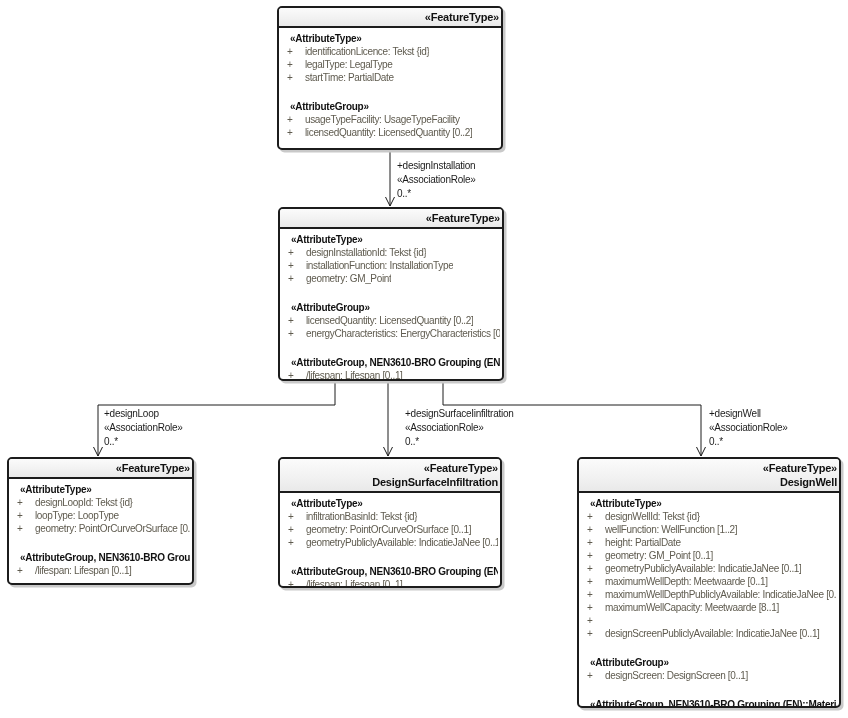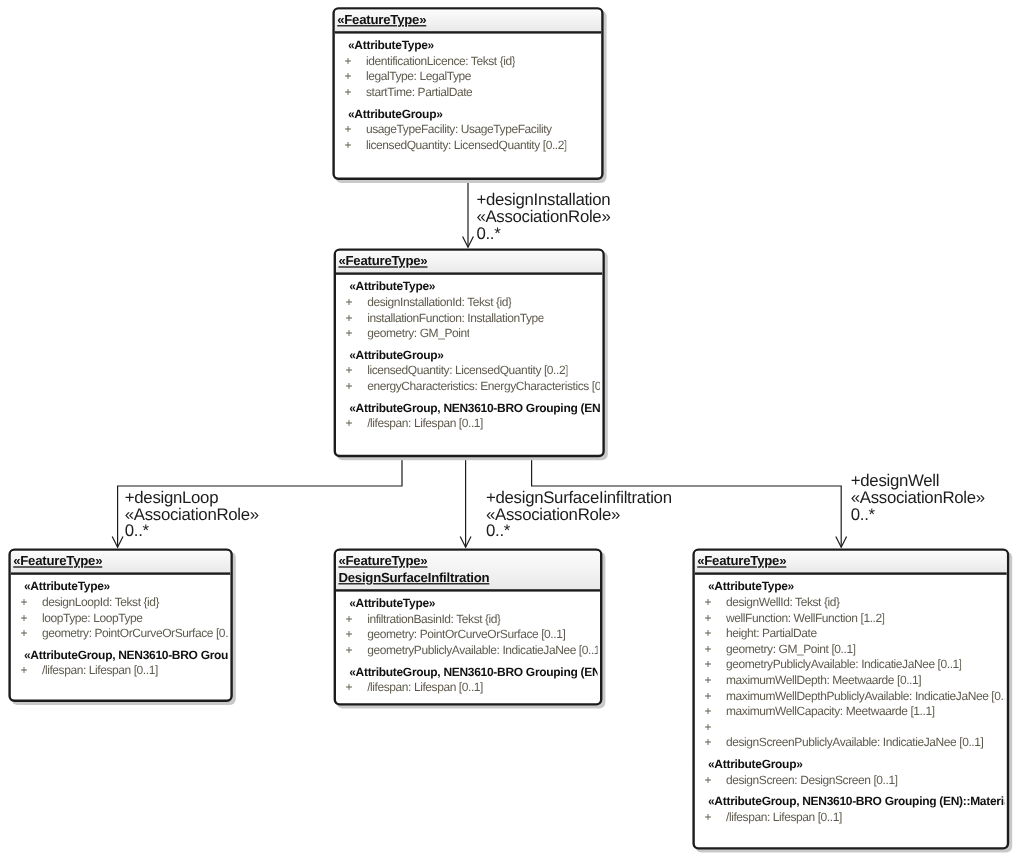--- a/index.html
+++ b/index.html
@@ -8,35 +8,35 @@
     font-family:"Liberation Sans",sans-serif;overflow:hidden;
   }
   #edges-svg{position:absolute;left:0;top:0;z-index:0;}
   .node{
     position:absolute;z-index:1;box-sizing:border-box;
     border:2px solid #1c1c1c;border-radius:5px;background:#ffffff;
     box-shadow:2.5px 2.5px 0 #c9c9c9;overflow:hidden;
   }
   .hdr{
     background:linear-gradient(180deg,#fbfbfb 0%,#f1f1f1 60%,#e9e9e9 100%);
-    border-bottom:2px solid #1c1c1c;text-align:left;padding:2px 2px 2px;text-decoration:underline;
+    border-bottom:2px solid #1c1c1c;text-align:right;padding:2px 2px 2px;
   }
   .stereo{font-size:11px;font-weight:bold;color:#111;line-height:14px;letter-spacing:-0.2px;}
   .nm{font-size:11px;font-weight:bold;color:#111;line-height:14px;letter-spacing:-0.2px;}
   .bd{padding:4px 2px 2px;}
-  .grp{margin-top:5px;}
+  .grp{margin-top:16px;}
   .grp:first-child{margin-top:0;}
   .ghdr{
     font-size:10px;font-weight:bold;color:#111;padding-left:9px;line-height:13px;
     letter-spacing:-0.25px;white-space:nowrap;overflow:hidden;
   }
   .row{display:flex;font-size:10px;color:#5f5b4f;line-height:13px;letter-spacing:-0.35px;white-space:nowrap;}
   .row .plus{flex:0 0 18px;padding-left:6px;color:#5f5b4f;}
   .row .txt{overflow:hidden;}
-  .elabel{position:absolute;z-index:2;font-size:14px;line-height:14px;color:#1c1c1c;letter-spacing:-0.25px;white-space:nowrap;}
+  .elabel{position:absolute;z-index:2;font-size:10px;line-height:14px;color:#1c1c1c;letter-spacing:-0.25px;white-space:nowrap;}
   .elabel div{height:14px;}
 </style>
 </head>
 <body>
 
 <div id="canvas">
   <svg id="edges-svg" width="848" height="718" viewBox="0 0 848 718">
       <g>
         <polyline points="390,150 390,206" fill="none" stroke="#1c1c1c" stroke-width="1"></polyline>
         <path d="M 385.5 197 L 390 206 L 394.5 197" fill="none" stroke="#1c1c1c" stroke-width="1"></path>
@@ -62,21 +62,21 @@
     <div class="elabel" style="left: 104px; top: 407px;">
       <div>+designLoop</div>
       <div>«AssociationRole»</div>
       <div>0..*</div>
     </div>
     <div class="elabel" style="left: 405px; top: 407px;">
       <div>+designSurfaceIinfiltration</div>
       <div>«AssociationRole»</div>
       <div>0..*</div>
     </div>
-    <div class="elabel" style="left: 709px; top: 393px;">
+    <div class="elabel" style="left: 709px; top: 407px;">
       <div>+designWell</div>
       <div>«AssociationRole»</div>
       <div>0..*</div>
     </div>
     <div class="node" style="left: 277px; top: 6px; width: 226px; height: 144px;">
       <div class="hdr">
         <div class="stereo">«FeatureType»</div>
       </div>
       <div class="bd">
         <div class="grp">
@@ -202,20 +202,21 @@
           <div class="row">
             <span class="plus">+</span>
             <span class="txt">/lifespan: Lifespan [0..1]</span>
           </div>
         </div>
       </div>
     </div>
     <div class="node" style="left: 577px; top: 457px; width: 264px; height: 251px;">
       <div class="hdr">
         <div class="stereo">«FeatureType»</div>
+        <div class="nm">DesignWell</div>
       </div>
       <div class="bd">
         <div class="grp">
           <div class="ghdr">«AttributeType»</div>
           <div class="row">
             <span class="plus">+</span>
             <span class="txt">designWellId: Tekst {id}</span>
           </div>
           <div class="row">
             <span class="plus">+</span>
@@ -236,21 +237,21 @@
           <div class="row">
             <span class="plus">+</span>
             <span class="txt">maximumWellDepth: Meetwaarde [0..1]</span>
           </div>
           <div class="row">
             <span class="plus">+</span>
             <span class="txt">maximumWellDepthPubliclyAvailable: IndicatieJaNee [0..1]</span>
           </div>
           <div class="row">
             <span class="plus">+</span>
-            <span class="txt">maximumWellCapacity: Meetwaarde [1..1]</span>
+            <span class="txt">maximumWellCapacity: Meetwaarde [8..1]</span>
           </div>
           <div class="row">
             <span class="plus">+</span>
           </div>
           <div class="row">
             <span class="plus">+</span>
             <span class="txt">designScreenPubliclyAvailable: IndicatieJaNee [0..1]</span>
           </div>
         </div>
         <div class="grp">

